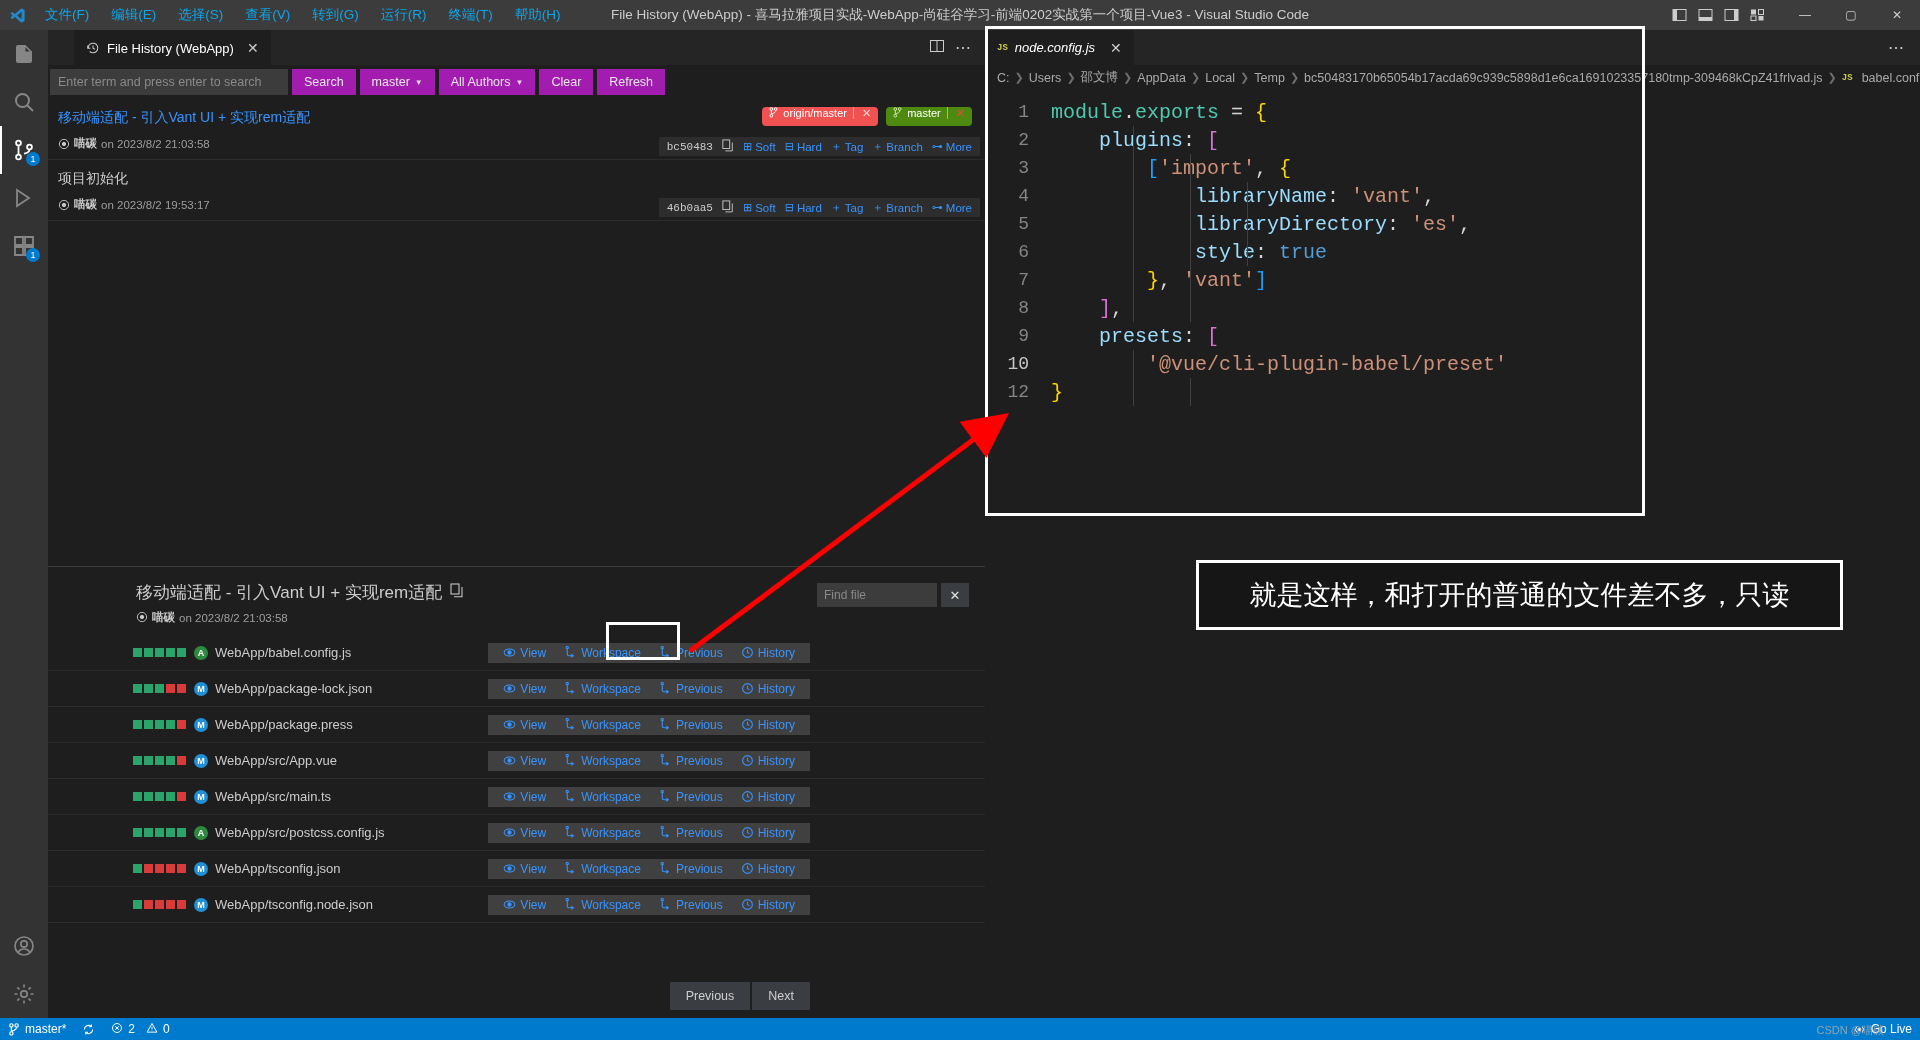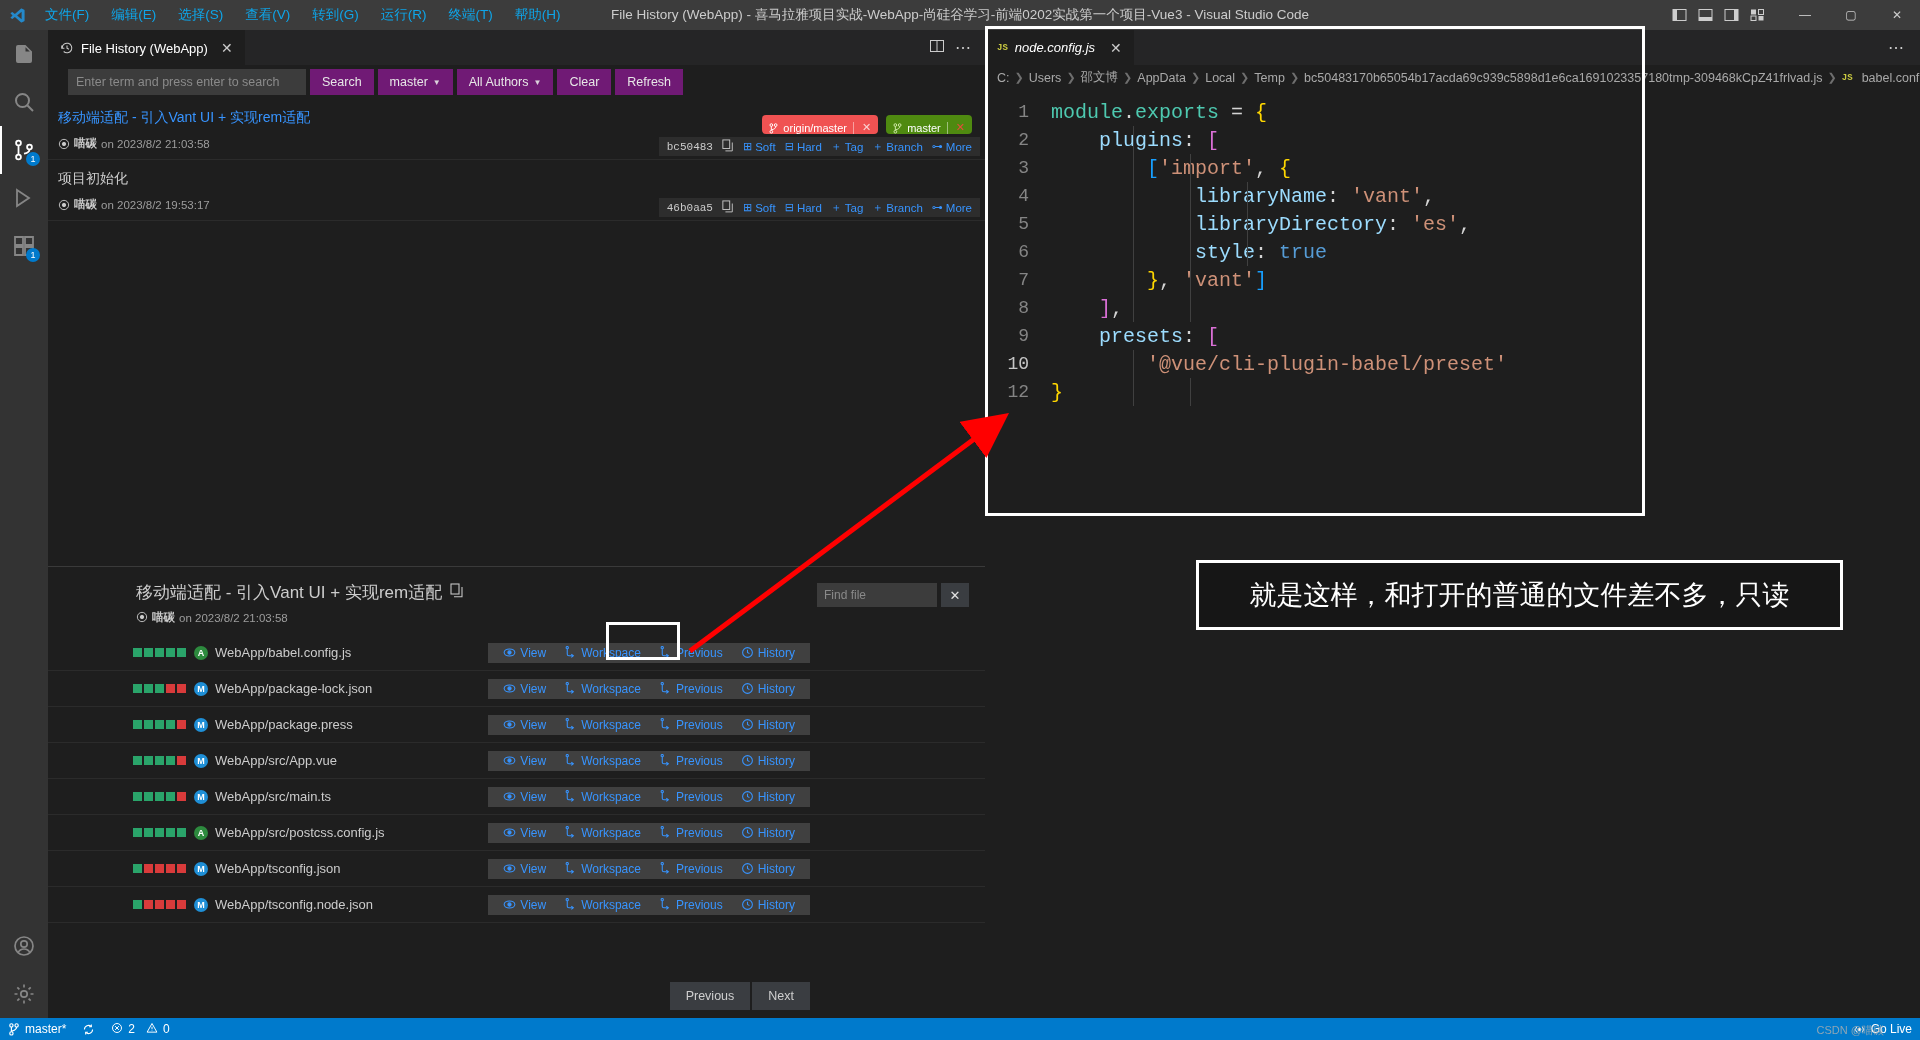--- a/index.html
+++ b/index.html
@@ -53,50 +53,51 @@
   
   .left-panel {
     position: absolute; left: 48px; top: 30px; width: 937px; height: 998px;
     background: #1e1e1e; display: flex; flex-direction: column;
   }
   .tabbar { height: 35px; background: #252526; display: flex; align-items: stretch; position: relative; }
   .tab {
     display: flex; align-items: center; gap: 7px; padding: 0 12px;
     background: #1e1e1e; color: #ffffff; font-size: 13px; border-top: 1px solid #1e1e1e;
     min-width: 150px;
+    margin-left: 26px;
   }
   .tab .hist-ic { color: #cccccc; display: flex; }
   .tab .tab-close { margin-left: 6px; color: #cccccc; font-size: 14px; line-height: 1; }
   .tabbar-actions { margin-left: auto; display: flex; align-items: center; gap: 10px; padding: 0 14px; color: #cccccc; }
 
-  .search-row { height: 34px; display: flex; align-items: flex-end; gap: 4px; padding: 4px 8px 4px 20px; background: #1e1e1e; }
+  .search-row { height: 34px; display: flex; align-items: flex-end; gap: 4px; padding: 4px 8px 4px 2px; background: #1e1e1e; }
   .search-input {
     width: 238px; height: 26px; background: #3c3c3c; border: none; outline: none;
     color: #cccccc; font-size: 12.5px; padding: 0 8px; font-family: "Liberation Sans", sans-serif;
   }
   .search-input::placeholder { color: #8a8a8a; }
   .sbtn {
-    height: 26px; background: #701a75; color: #e7e7e7; border: none; font-size: 12.5px;
+    height: 26px; background: #a21caf; color: #e7e7e7; border: none; font-size: 12.5px;
     padding: 0 12px; font-family: "Liberation Sans", sans-serif; display: flex; align-items: center; gap: 5px;
   }
   .sbtn .caret { font-size: 8px; opacity: .9; }
 
   .commit-list { }
   .commit {
     position: relative; padding: 10px 0 8px 10px; border-bottom: 1px solid #2b2b2b;
   }
   .commit-title { font-size: 14px; color: #3794ff; margin-bottom: 9px; }
   .commit-title.plain { color: #cccccc; }
   .commit-meta { font-size: 11.5px; color: #9d9d9d; display: flex; align-items: center; gap: 4px; }
   .commit-meta .author { color: #cccccc; font-weight: bold; font-size: 11.5px; }
   .eye-ic { color: #cccccc; display: inline-flex; }
   .ref-badges { position: absolute; right: 13px; top: 8px; display: flex; gap: 8px; }
   .badge {
-    display: flex; align-items: flex-end; gap: 5px; height: 19px; padding: 0 7px;
-    border-radius: 4px; font-size: 11px; color: #fff; margin-top: 8px;
+    display: flex; align-items: flex-start; gap: 5px; height: 19px; padding: 0 7px;
+    border-radius: 4px; font-size: 11px; color: #fff;
   }
   .badge .bx { opacity: .75; font-size: 11px; margin-left: 2px; }
   .badge .sep { width: 1px; height: 12px; background: rgba(255,255,255,.45); margin: 0 1px; }
   .commit-actions {
     position: absolute; right: 5px; bottom: 3px; background: #2d2d2d;
     display: flex; align-items: center; gap: 9px; padding: 2px 8px; font-size: 11.5px;
   }
   .hash { color: #cccccc; font-family: "Liberation Mono", monospace; font-size: 11px; }
   .cact { color: #3794ff; display: flex; align-items: center; gap: 3px; }
   .cact .gl { font-size: 11px; }

